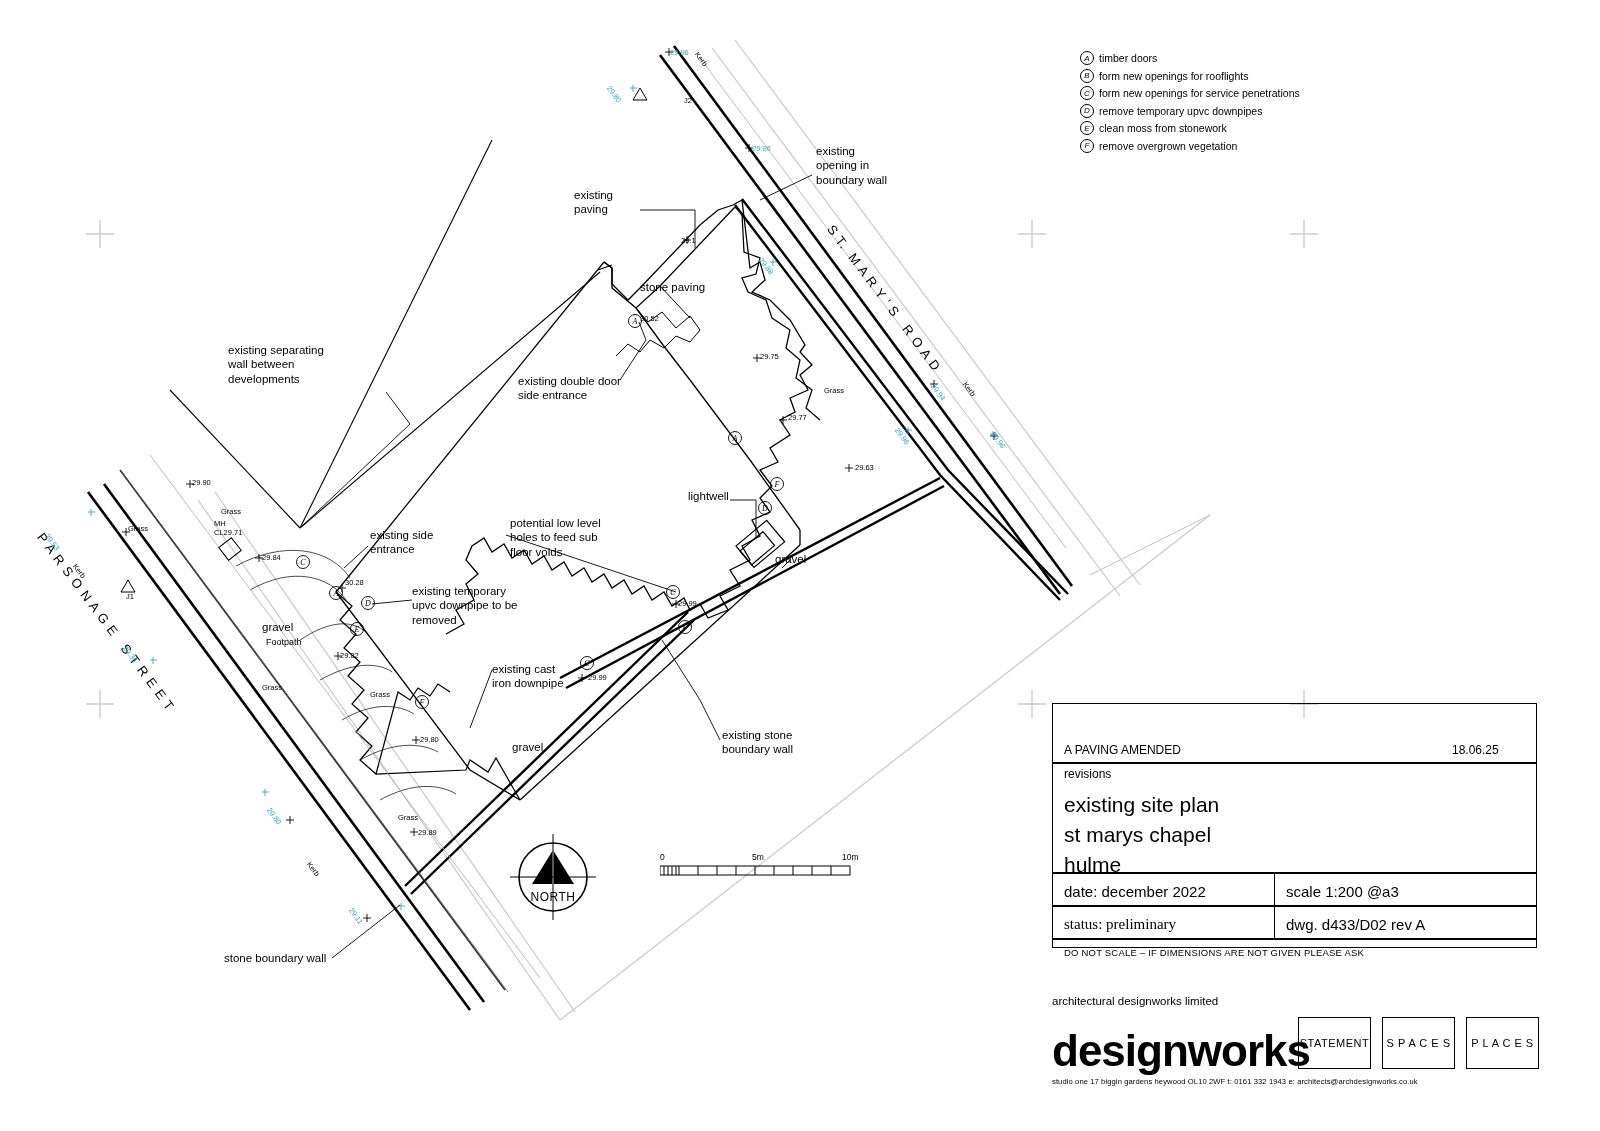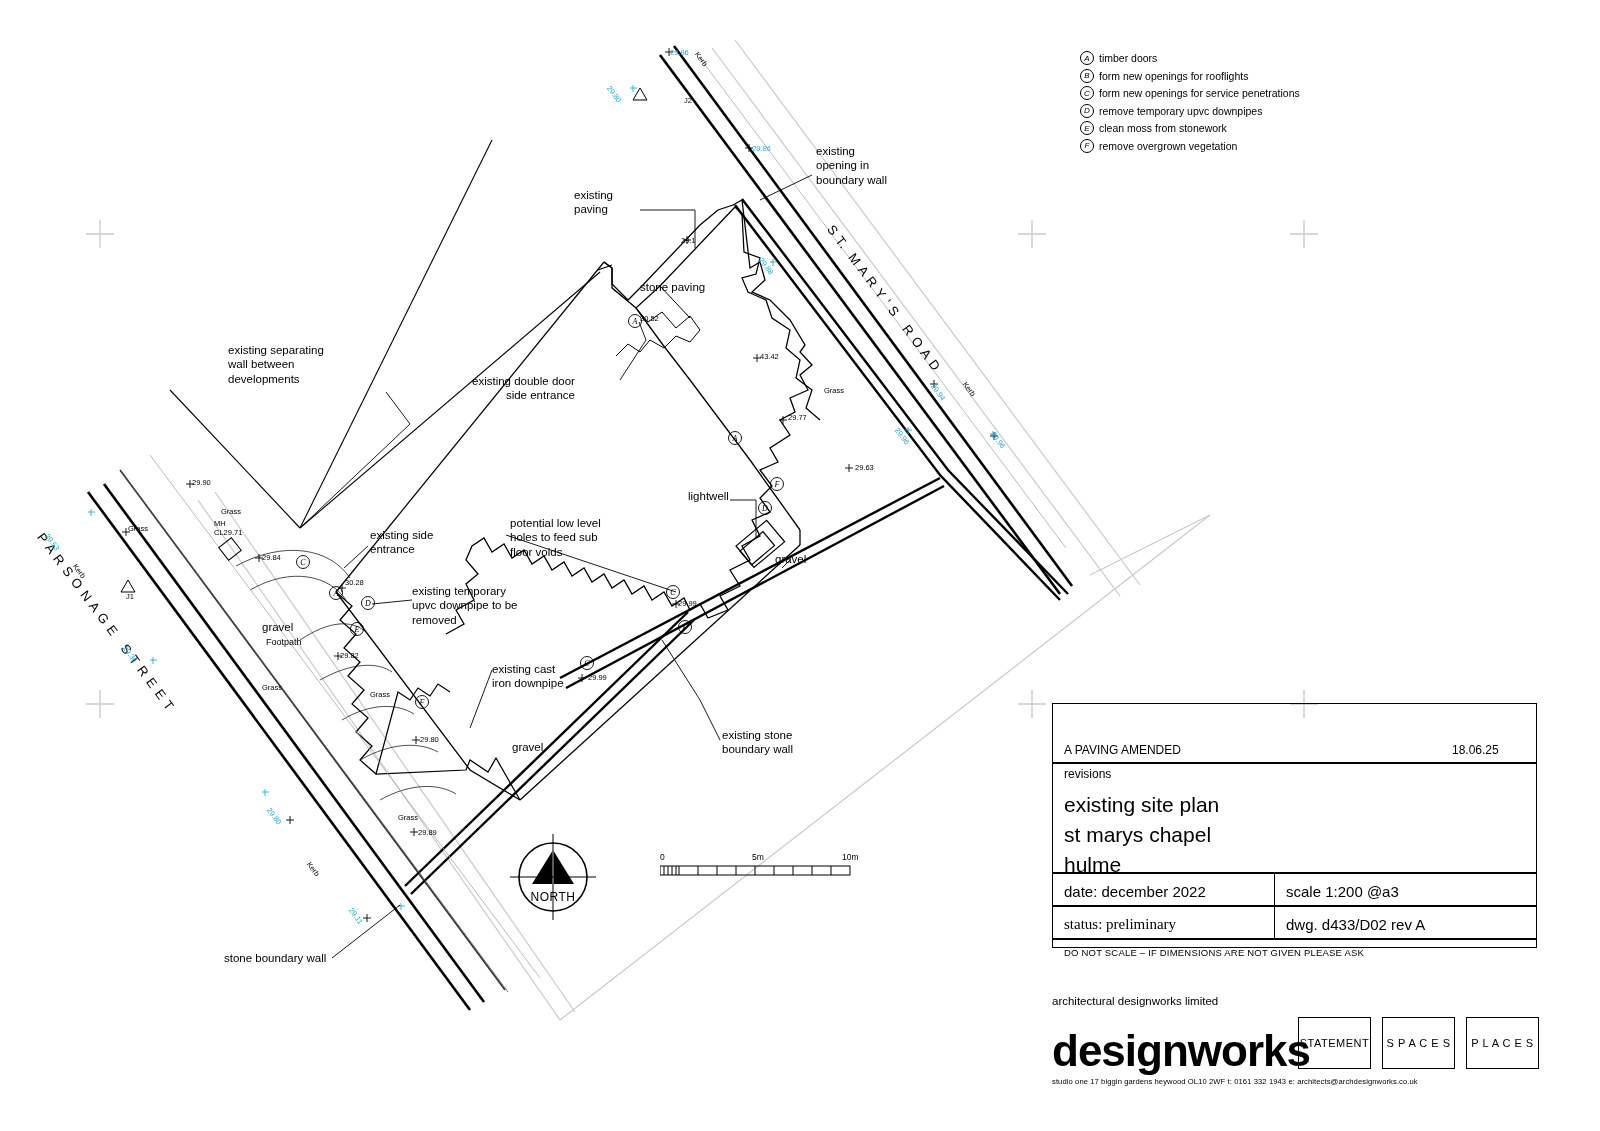--- a/index.html
+++ b/index.html
@@ -257,21 +257,21 @@
 
   <div class="lbl" style="left:816px;top:144px;">existing
 opening in
 boundary wall</div>
   <div class="lbl" style="left:574px;top:188px;">existing
 paving</div>
   <div class="lbl" style="left:640px;top:280px;">stone paving</div>
   <div class="lbl" style="left:228px;top:343px;">existing separating
 wall between
 developments</div>
-  <div class="lbl" style="left:472px;top:374px;text-align:right;">existing double door
+  <div class="lbl" style="left:518px;top:374px;">existing double door
 side entrance</div>
   <div class="lbl" style="left:370px;top:528px;">existing side
 entrance</div>
   <div class="lbl" style="left:412px;top:584px;">existing temporary
 upvc downpipe to be
 removed</div>
   <div class="lbl" style="left:510px;top:516px;">potential low level
 holes to feed sub
 floor voids</div>
   <div class="lbl" style="left:688px;top:489px;">lightwell</div>
@@ -288,21 +288,21 @@
   <div class="lbl rot" style="left:836px;top:222px;font-size:13px;letter-spacing:1px;transform:rotate(53deg);">S T.  M A R Y ' S   R O A D</div>
   <div class="lbl rot" style="left:46px;top:530px;font-size:13px;letter-spacing:1px;transform:rotate(53deg);">P A R S O N A G E   S T R E E T</div>
 
   <div class="lbl xs" style="left:192px;top:478px;">29.90</div>
   <div class="lbl xs" style="left:262px;top:553px;">29.84</div>
   <div class="lbl xs" style="left:345px;top:578px;">30.28</div>
   <div class="lbl xs" style="left:340px;top:651px;">29.82</div>
   <div class="lbl xs" style="left:420px;top:735px;">29.80</div>
   <div class="lbl xs" style="left:418px;top:828px;">29.89</div>
   <div class="lbl xs" style="left:640px;top:314px;">30.52</div>
-  <div class="lbl xs" style="left:760px;top:352px;">43.42</div>
+  <div class="lbl xs" style="left:760px;top:352px;">29.75</div>
   <div class="lbl xs" style="left:788px;top:413px;">29.77</div>
   <div class="lbl xs" style="left:855px;top:463px;">29.63</div>
   <div class="lbl xs" style="left:678px;top:599px;">29.99</div>
   <div class="lbl xs" style="left:588px;top:673px;">29.99</div>
   <div class="lbl xs" style="left:681px;top:236px;">29.1</div>
 
   <div class="lbl xs" style="left:214px;top:519px;line-height:1.2;">MH
 CL29.71</div>
 
   <div class="lbl xs" style="left:221px;top:507px;">Grass</div>

